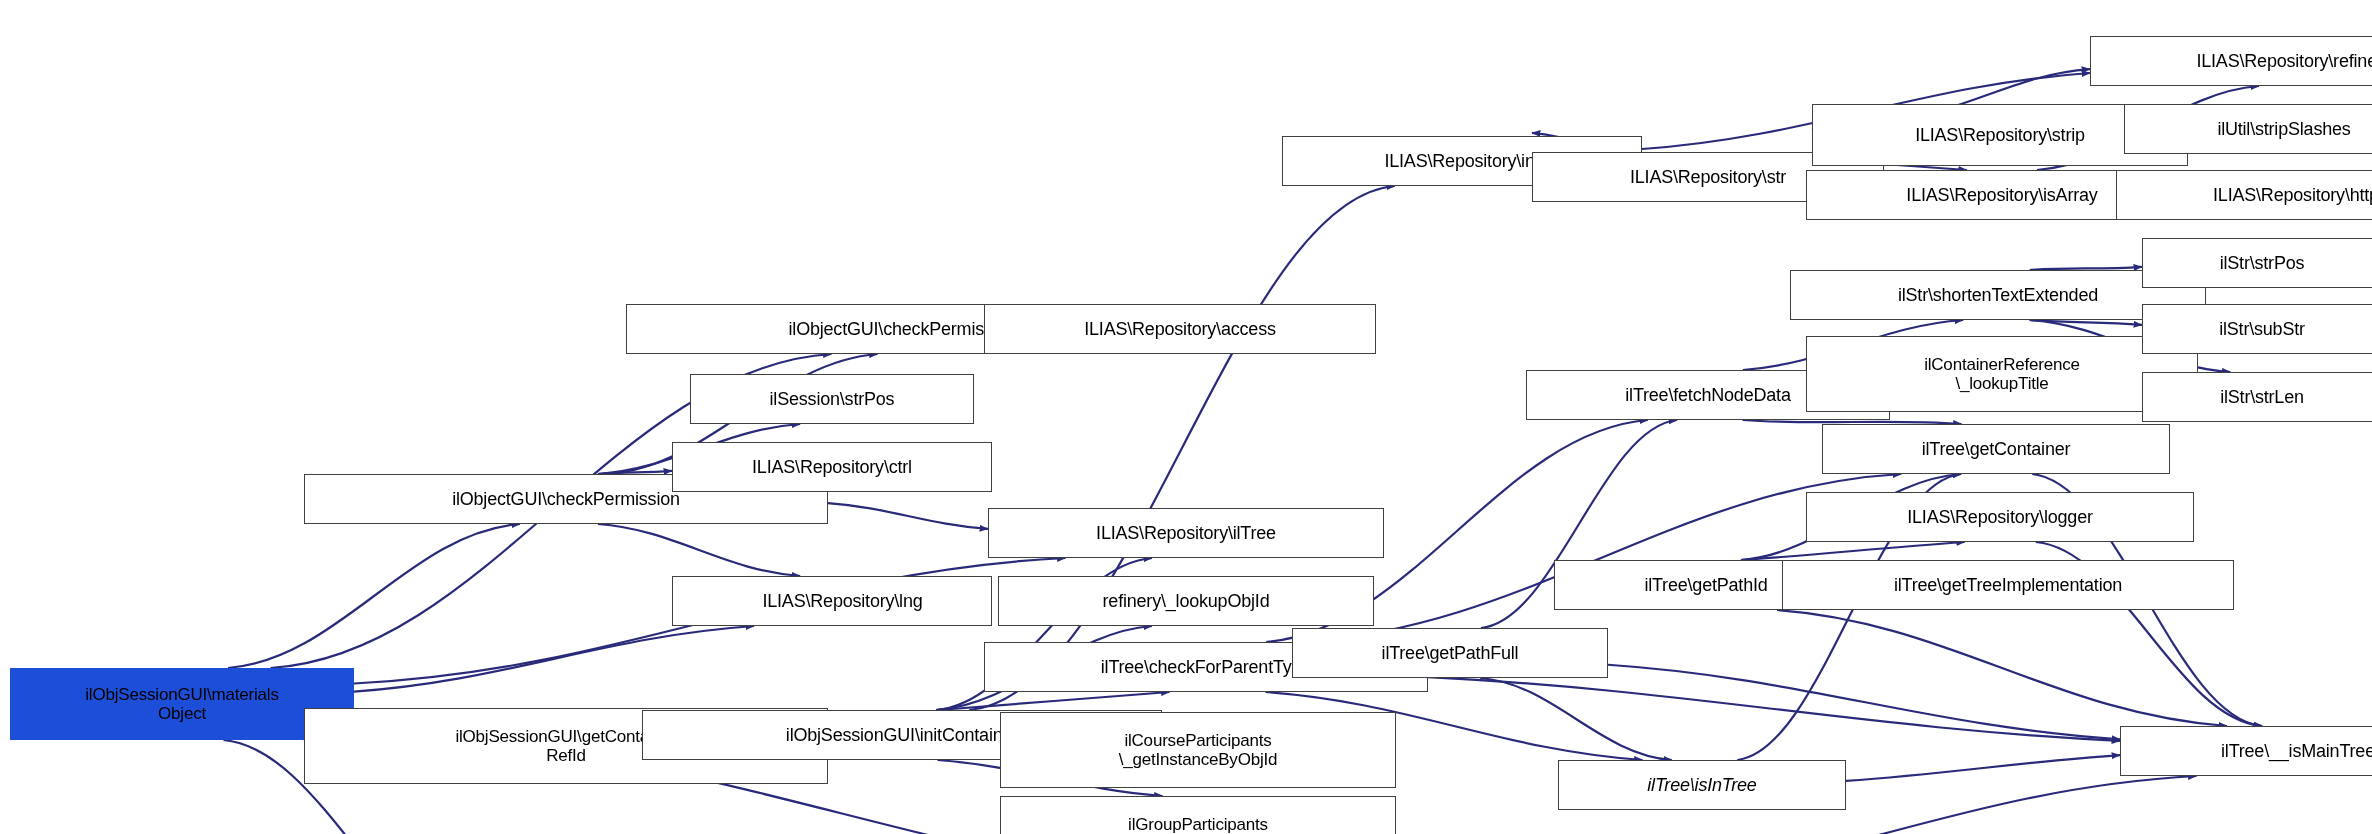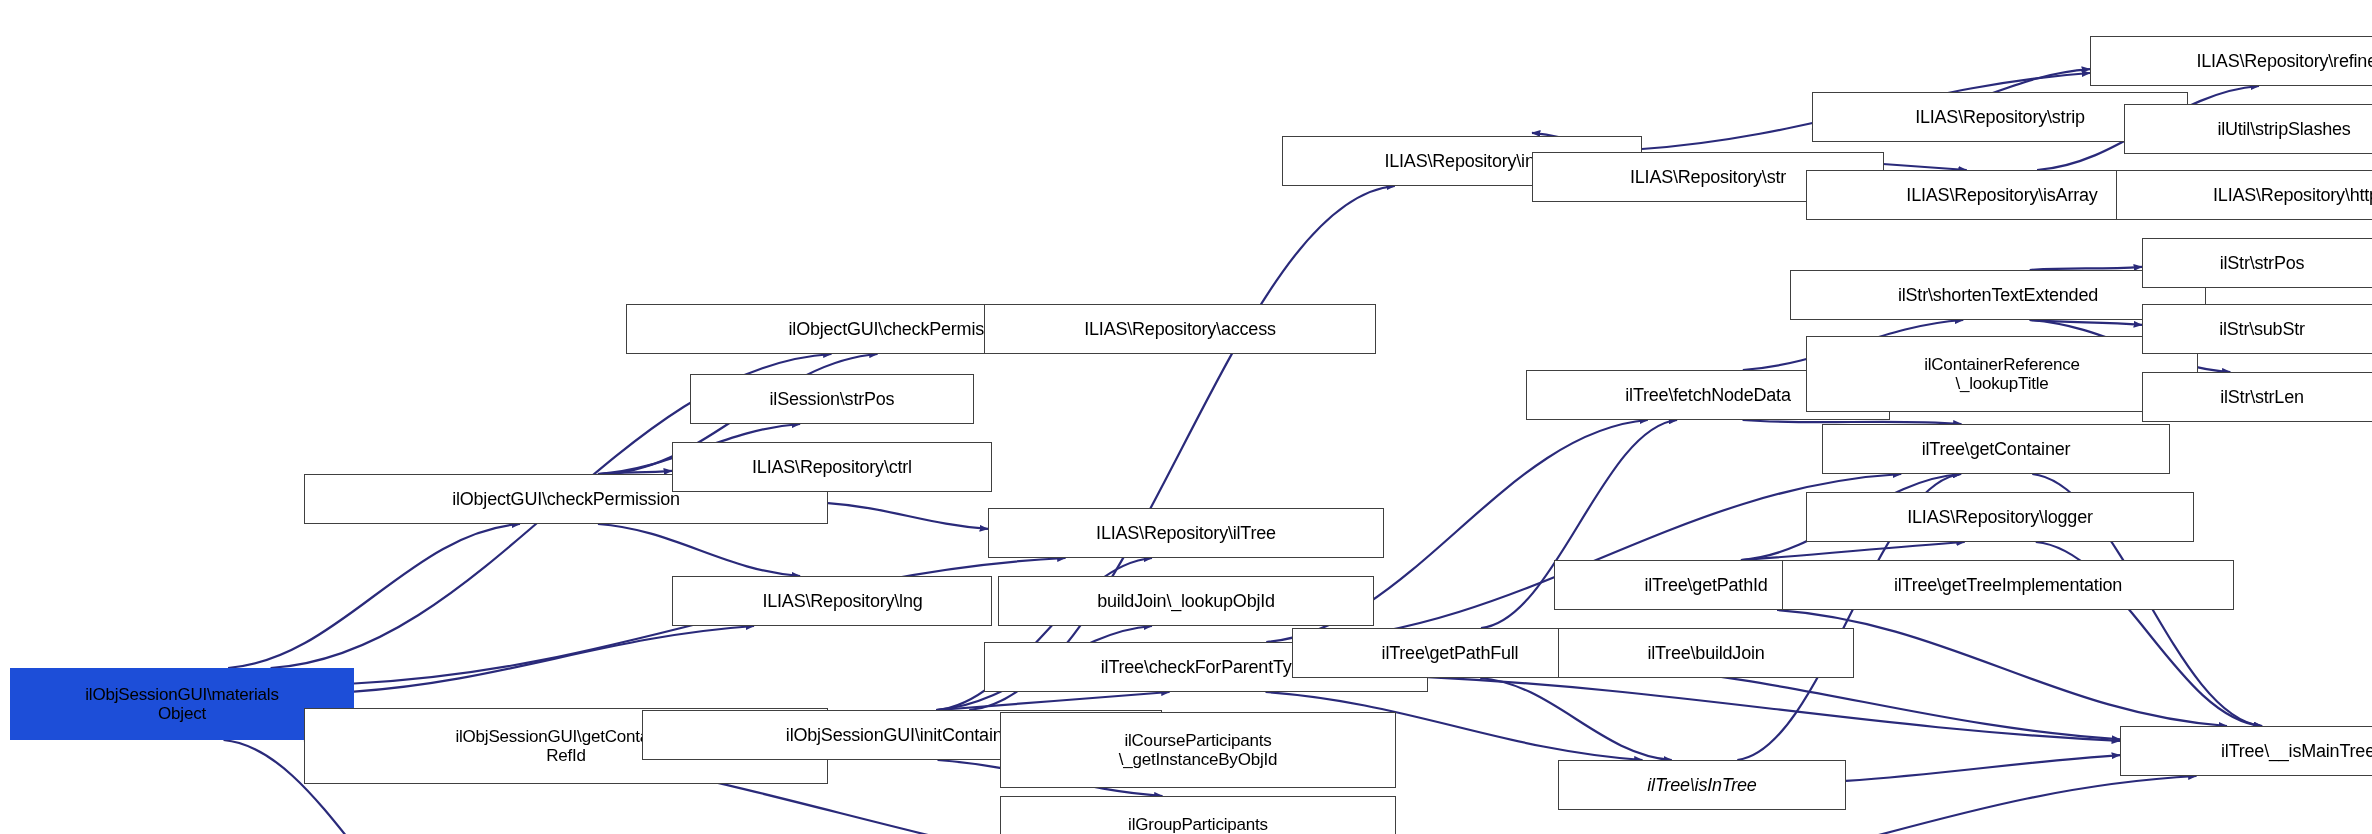--- a/index.html
+++ b/index.html
@@ -115,34 +115,33 @@
     <div class="node" style="left: 304px; top: 474px; width: 524px; height: 50px; font-size: 18px;">ilObjectGUI\checkPermission</div>
     <div class="node" style="left: 304px; top: 708px; width: 524px; height: 76px; font-size: 17px;">ilObjSessionGUI\getContainer
 RefId</div>
     <div class="node" style="left: 626px; top: 304px; width: 588px; height: 50px; font-size: 18px;">ilObjectGUI\checkPermissionBool</div>
     <div class="node" style="left: 690px; top: 374px; width: 284px; height: 50px; font-size: 18px;">ilSession\strPos</div>
     <div class="node" style="left: 672px; top: 442px; width: 320px; height: 50px; font-size: 18px;">ILIAS\Repository\ctrl</div>
     <div class="node" style="left: 672px; top: 576px; width: 320px; height: 50px; font-size: 18px; padding-left: 21px;">ILIAS\Repository\lng</div>
     <div class="node" style="left: 642px; top: 710px; width: 520px; height: 50px; font-size: 18px;">ilObjSessionGUI\initContainer</div>
     <div class="node" style="left: 984px; top: 304px; width: 392px; height: 50px; font-size: 18px;">ILIAS\Repository\access</div>
     <div class="node" style="left: 988px; top: 508px; width: 396px; height: 50px; font-size: 18px;">ILIAS\Repository\ilTree</div>
-    <div class="node" style="left: 998px; top: 576px; width: 376px; height: 50px; font-size: 18px;">buildJoin\_lookupObjId</div>
+    <div class="node" style="left: 998px; top: 576px; width: 376px; height: 50px; font-size: 18px;">refinery\_lookupObjId</div>
     <div class="node" style="left: 984px; top: 642px; width: 444px; height: 50px; font-size: 18px;">ilTree\checkForParentType</div>
     <div class="node" style="left: 1000px; top: 712px; width: 396px; height: 76px; font-size: 17px;">ilCourseParticipants
 \_getInstanceByObjId</div>
     <div class="node" style="left: 1000px; top: 796px; width: 396px; height: 76px; font-size: 17px;">ilGroupParticipants
 \_getInstanceByObjId</div>
     <div class="node" style="left: 1282px; top: 136px; width: 360px; height: 50px; font-size: 18px;">ILIAS\Repository\int</div>
     <div class="node" style="left: 1292px; top: 628px; width: 316px; height: 50px; font-size: 18px;">ilTree\getPathFull</div>
     <div class="node" style="left: 1532px; top: 104px; width: 352px; height: 50px; font-size: 18px; margin-top: 48px;">ILIAS\Repository\str</div>
     <div class="node" style="left: 1526px; top: 370px; width: 364px; height: 50px; font-size: 18px;">ilTree\fetchNodeData</div>
     <div class="node" style="left: 1554px; top: 560px; width: 304px; height: 50px; font-size: 18px;">ilTree\getPathId</div>
-    <div class="node" style="left: 1558px; top: 628px; width: 296px; height: 50px; font-size: 18px;">ilTree\buildJoin</div>
     <div class="node" style="left: 1558px; top: 760px; width: 288px; height: 50px; font-size: 18px; font-style: italic;">ilTree\isInTree</div>
-    <div class="node" style="left: 1812px; top: 92px; width: 376px; height: 50px; font-size: 18px;">ILIAS\Repository\strip</div>
+    <div class="node" style="left: 1812px; top: 104px; width: 376px; height: 62px; font-size: 18px;">ILIAS\Repository\strip</div>
     <div class="node" style="left: 1806px; top: 170px; width: 392px; height: 50px; font-size: 18px;">ILIAS\Repository\isArray</div>
     <div class="node" style="left: 1790px; top: 270px; width: 416px; height: 50px; font-size: 18px;">ilStr\shortenTextExtended</div>
     <div class="node" style="left: 1806px; top: 336px; width: 392px; height: 76px; font-size: 17px;">ilContainerReference
 \_lookupTitle</div>
     <div class="node" style="left: 1822px; top: 424px; width: 348px; height: 50px; font-size: 18px;">ilTree\getContainer</div>
     <div class="node" style="left: 1806px; top: 492px; width: 388px; height: 50px; font-size: 18px;">ILIAS\Repository\logger</div>
     <div class="node" style="left: 1782px; top: 560px; width: 452px; height: 50px; font-size: 18px;">ilTree\getTreeImplementation</div>
     <div class="node" style="left: 2116px; top: 170px; width: 360px; height: 50px; font-size: 18px;">ILIAS\Repository\http</div>
     <div class="node" style="left: 2124px; top: 104px; width: 320px; height: 50px; font-size: 18px;">ilUtil\stripSlashes</div>
     <div class="node" style="left: 2090px; top: 36px; width: 408px; height: 50px; font-size: 18px;">ILIAS\Repository\refinery</div>

